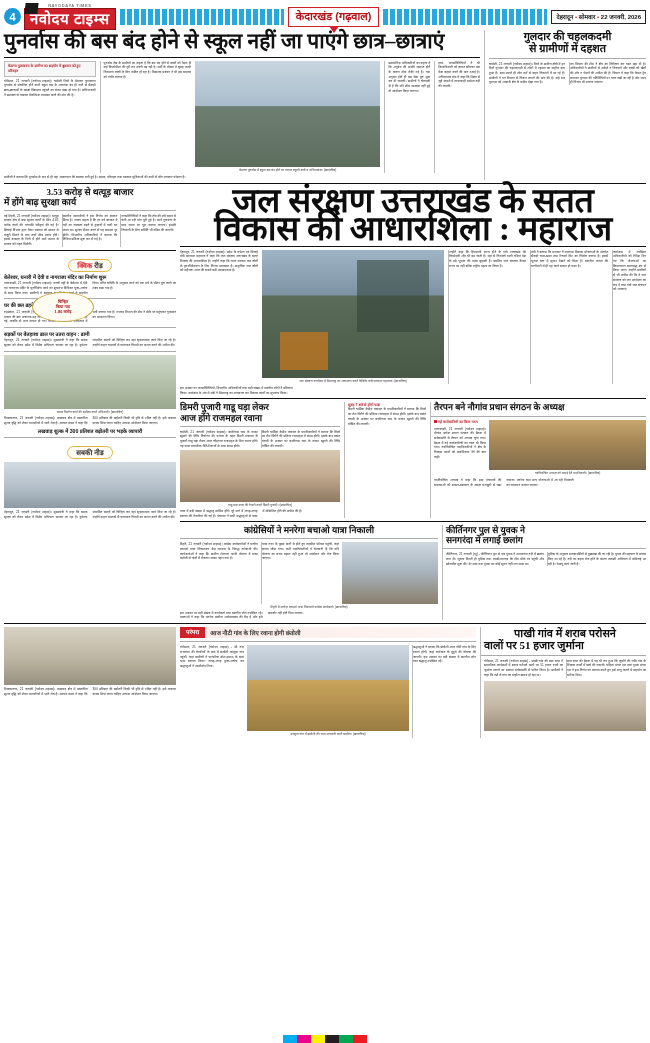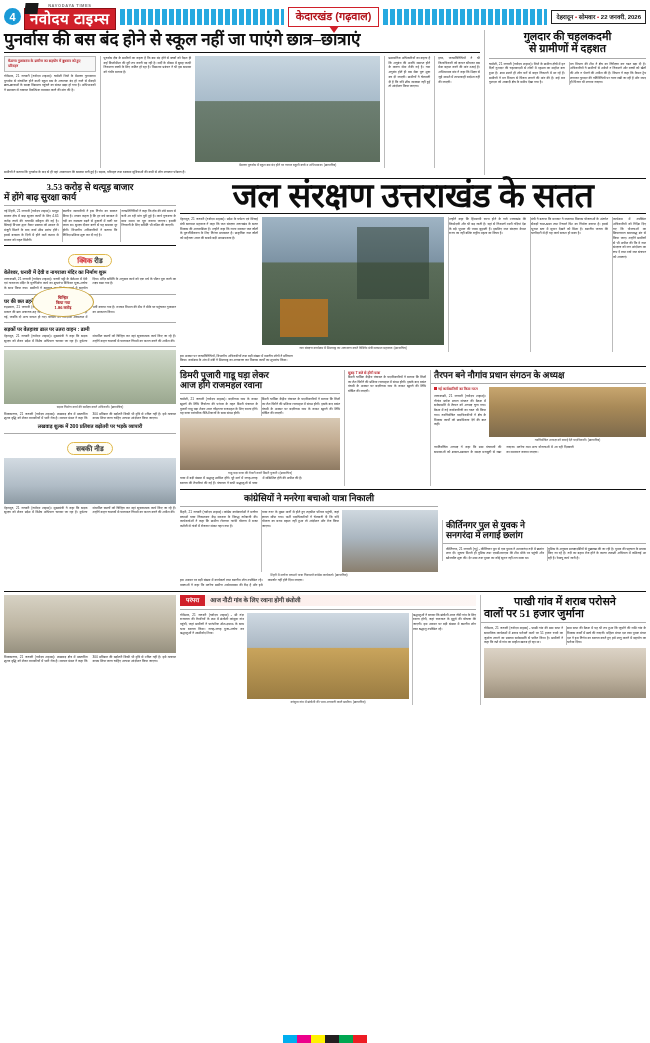--- a/index.html
+++ b/index.html
@@ -87,21 +87,21 @@
   .photo { background: #b9c6cf; position: relative; overflow: hidden; }
   .photo .sky { position: absolute; inset: 0; }
 
   
   .sheet { padding: 0 4px; }
 
   
   .top-wrap { display: flex; gap: 4px; }
   .top-left { width: 476px; }
   .top-right { width: 162px; }
-  .head-xl { font-size: 17px; }
+  .head-xl { font-size: 21px; }
   .head-m  { font-size: 11px; }
   .head-s  { font-size: 9px; }
 
   .bullet-box {
     border: .7px solid #bbb; background: #f7f7f7;
     padding: 2px 3px; font-size: 3.6px; line-height: 5px;
     font-weight: bold; color: #b3151c;
   }
   .cols2 { column-count: 2; column-gap: 5px; }
   .cols3 { column-count: 3; column-gap: 5px; }
@@ -329,20 +329,21 @@
           <div class="sky" style="background:linear-gradient(#d3dbe2 0%,#b0bcc6 60%,#8d9aa3 100%);"></div>
         </div>
         <div class="body-text s cols2" style="margin-top:2px;">देहरादून, 21 जनवरी (नवोदय टाइम्स)। मुख्यमंत्री ने कहा कि सड़क सुरक्षा को लेकर प्रदेश में विशेष अभियान चलाया जा रहा है। दुर्घटना संभावित स्थानों को चिन्हित कर वहां सुधारात्मक कार्य किए जा रहे हैं। उन्होंने वाहन चालकों से यातायात नियमों का पालन करने की अपील की।</div>
       </div>
     </div>
 
     <div style="flex:1;">
 
       <div>
         <div class="mega">जल संरक्षण उत्तराखंड के सतत</div>
+        <div class="mega">विकास की आधारशिला : महाराज</div>
         <div class="divider-h"></div>
 
         <div style="display:flex; gap:4px;">
           <div style="width:78px;" class="body-text s">देहरादून, 21 जनवरी (नवोदय टाइम्स)। प्रदेश के पर्यटन एवं सिंचाई मंत्री सतपाल महाराज ने कहा कि जल संरक्षण उत्तराखंड के सतत विकास की आधारशिला है। उन्होंने कहा कि राज्य सरकार जल स्रोतों के पुनर्जीवीकरण के लिए निरंतर प्रयासरत है। प्राकृतिक जल स्रोतों को सहेजना आज की सबसे बड़ी आवश्यकता है।</div>
           <div style="width:182px;">
             <div class="photo" style="height:128px;">
               <div class="sky" style="background:linear-gradient(#9fb4c4 0%,#7d93a4 35%,#5b6d5a 36%,#485a46 100%);"></div>
               <div style="position:absolute; left:52%; top:8%; width:40%; height:56%; background:#2f3f34; opacity:.55;"></div>
               <div style="position:absolute; left:10%; bottom:6%; width:26%; height:30%; background:#c4771f; opacity:.75;"></div>
             </div>
@@ -396,21 +397,21 @@
               </div>
               <div class="caption">नवनिर्वाचित अध्यक्ष को बधाई देते पदाधिकारी। (छायाचित्र)</div>
             </div>
           </div>
           <div class="body-text s cols3" style="padding-left:3px; margin-top:2px;">नवनिर्वाचित अध्यक्ष ने कहा कि ग्राम पंचायतों की समस्याओं को शासन-प्रशासन के समक्ष मजबूती से रखा जाएगा। मनरेगा तथा अन्य योजनाओं में आ रही दिक्कतों का समाधान कराया जाएगा।</div>
         </div>
       </div>
 
       <div class="divider-h"></div>
 
-      <div style="display:flex; gap:4px;align-items:center;">
+      <div style="display:flex; gap:4px;">
 
         <div style="width:258px;">
           <div class="hl head-s" style="text-align:center;">कांग्रेसियों ने मनरेगा बचाओ यात्रा निकाली</div>
           <div class="divider-h thin"></div>
           <div style="display:flex; gap:3px;">
             <div style="width:78px;" class="body-text s">टिहरी, 21 जनवरी (नवोदय टाइम्स)। कांग्रेस कार्यकर्ताओं ने मनरेगा बचाओ यात्रा निकालकर केंद्र सरकार के विरुद्ध नारेबाजी की। कार्यकर्ताओं ने कहा कि ग्रामीण रोजगार गारंटी योजना में बजट कटौती से गांवों में रोजगार संकट गहरा गया है।</div>
             <div style="width:78px;" class="body-text s vline">यात्रा नगर के मुख्य मार्गों से होते हुए तहसील परिसर पहुंची, जहां ज्ञापन सौंपा गया। पार्टी पदाधिकारियों ने चेतावनी दी कि यदि योजना का बजट बहाल नहीं हुआ तो आंदोलन और तेज किया जाएगा।</div>
             <div style="flex:1;">
               <div class="photo" style="height:62px;">
                 <div class="sky" style="background:linear-gradient(#cfd8df 0%,#aab6c0 45%,#8a7f6e 100%);"></div>

